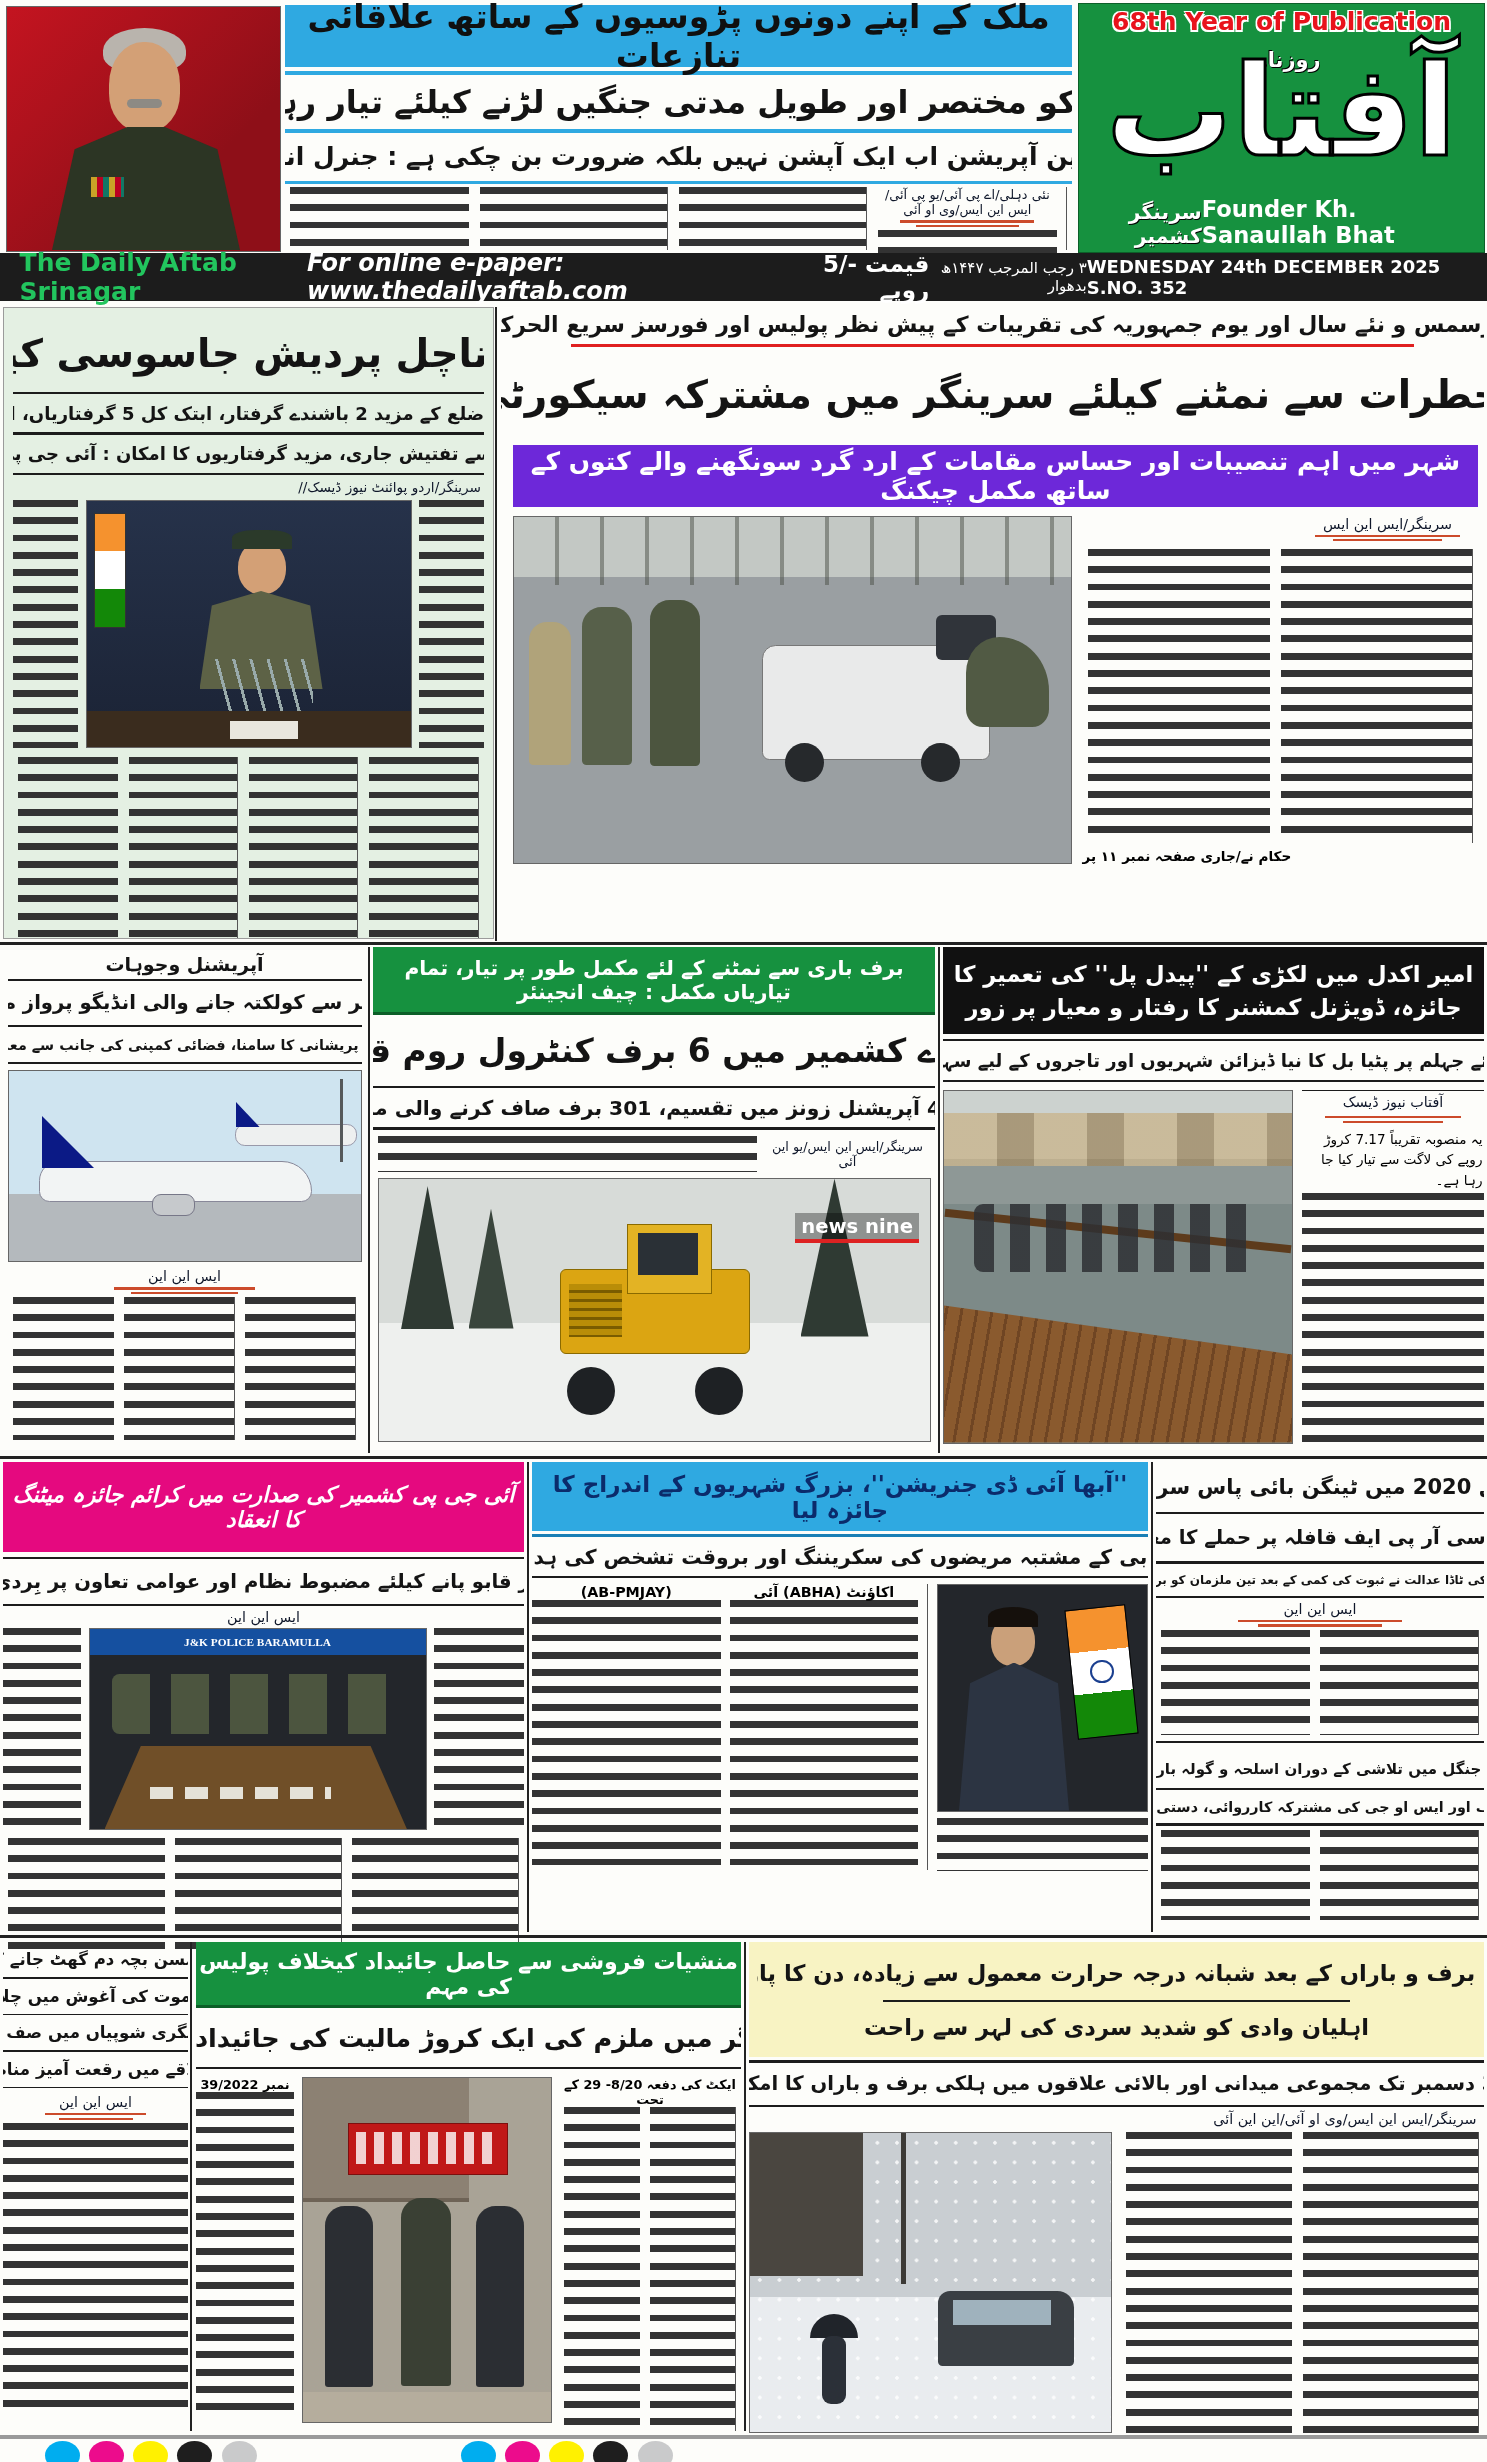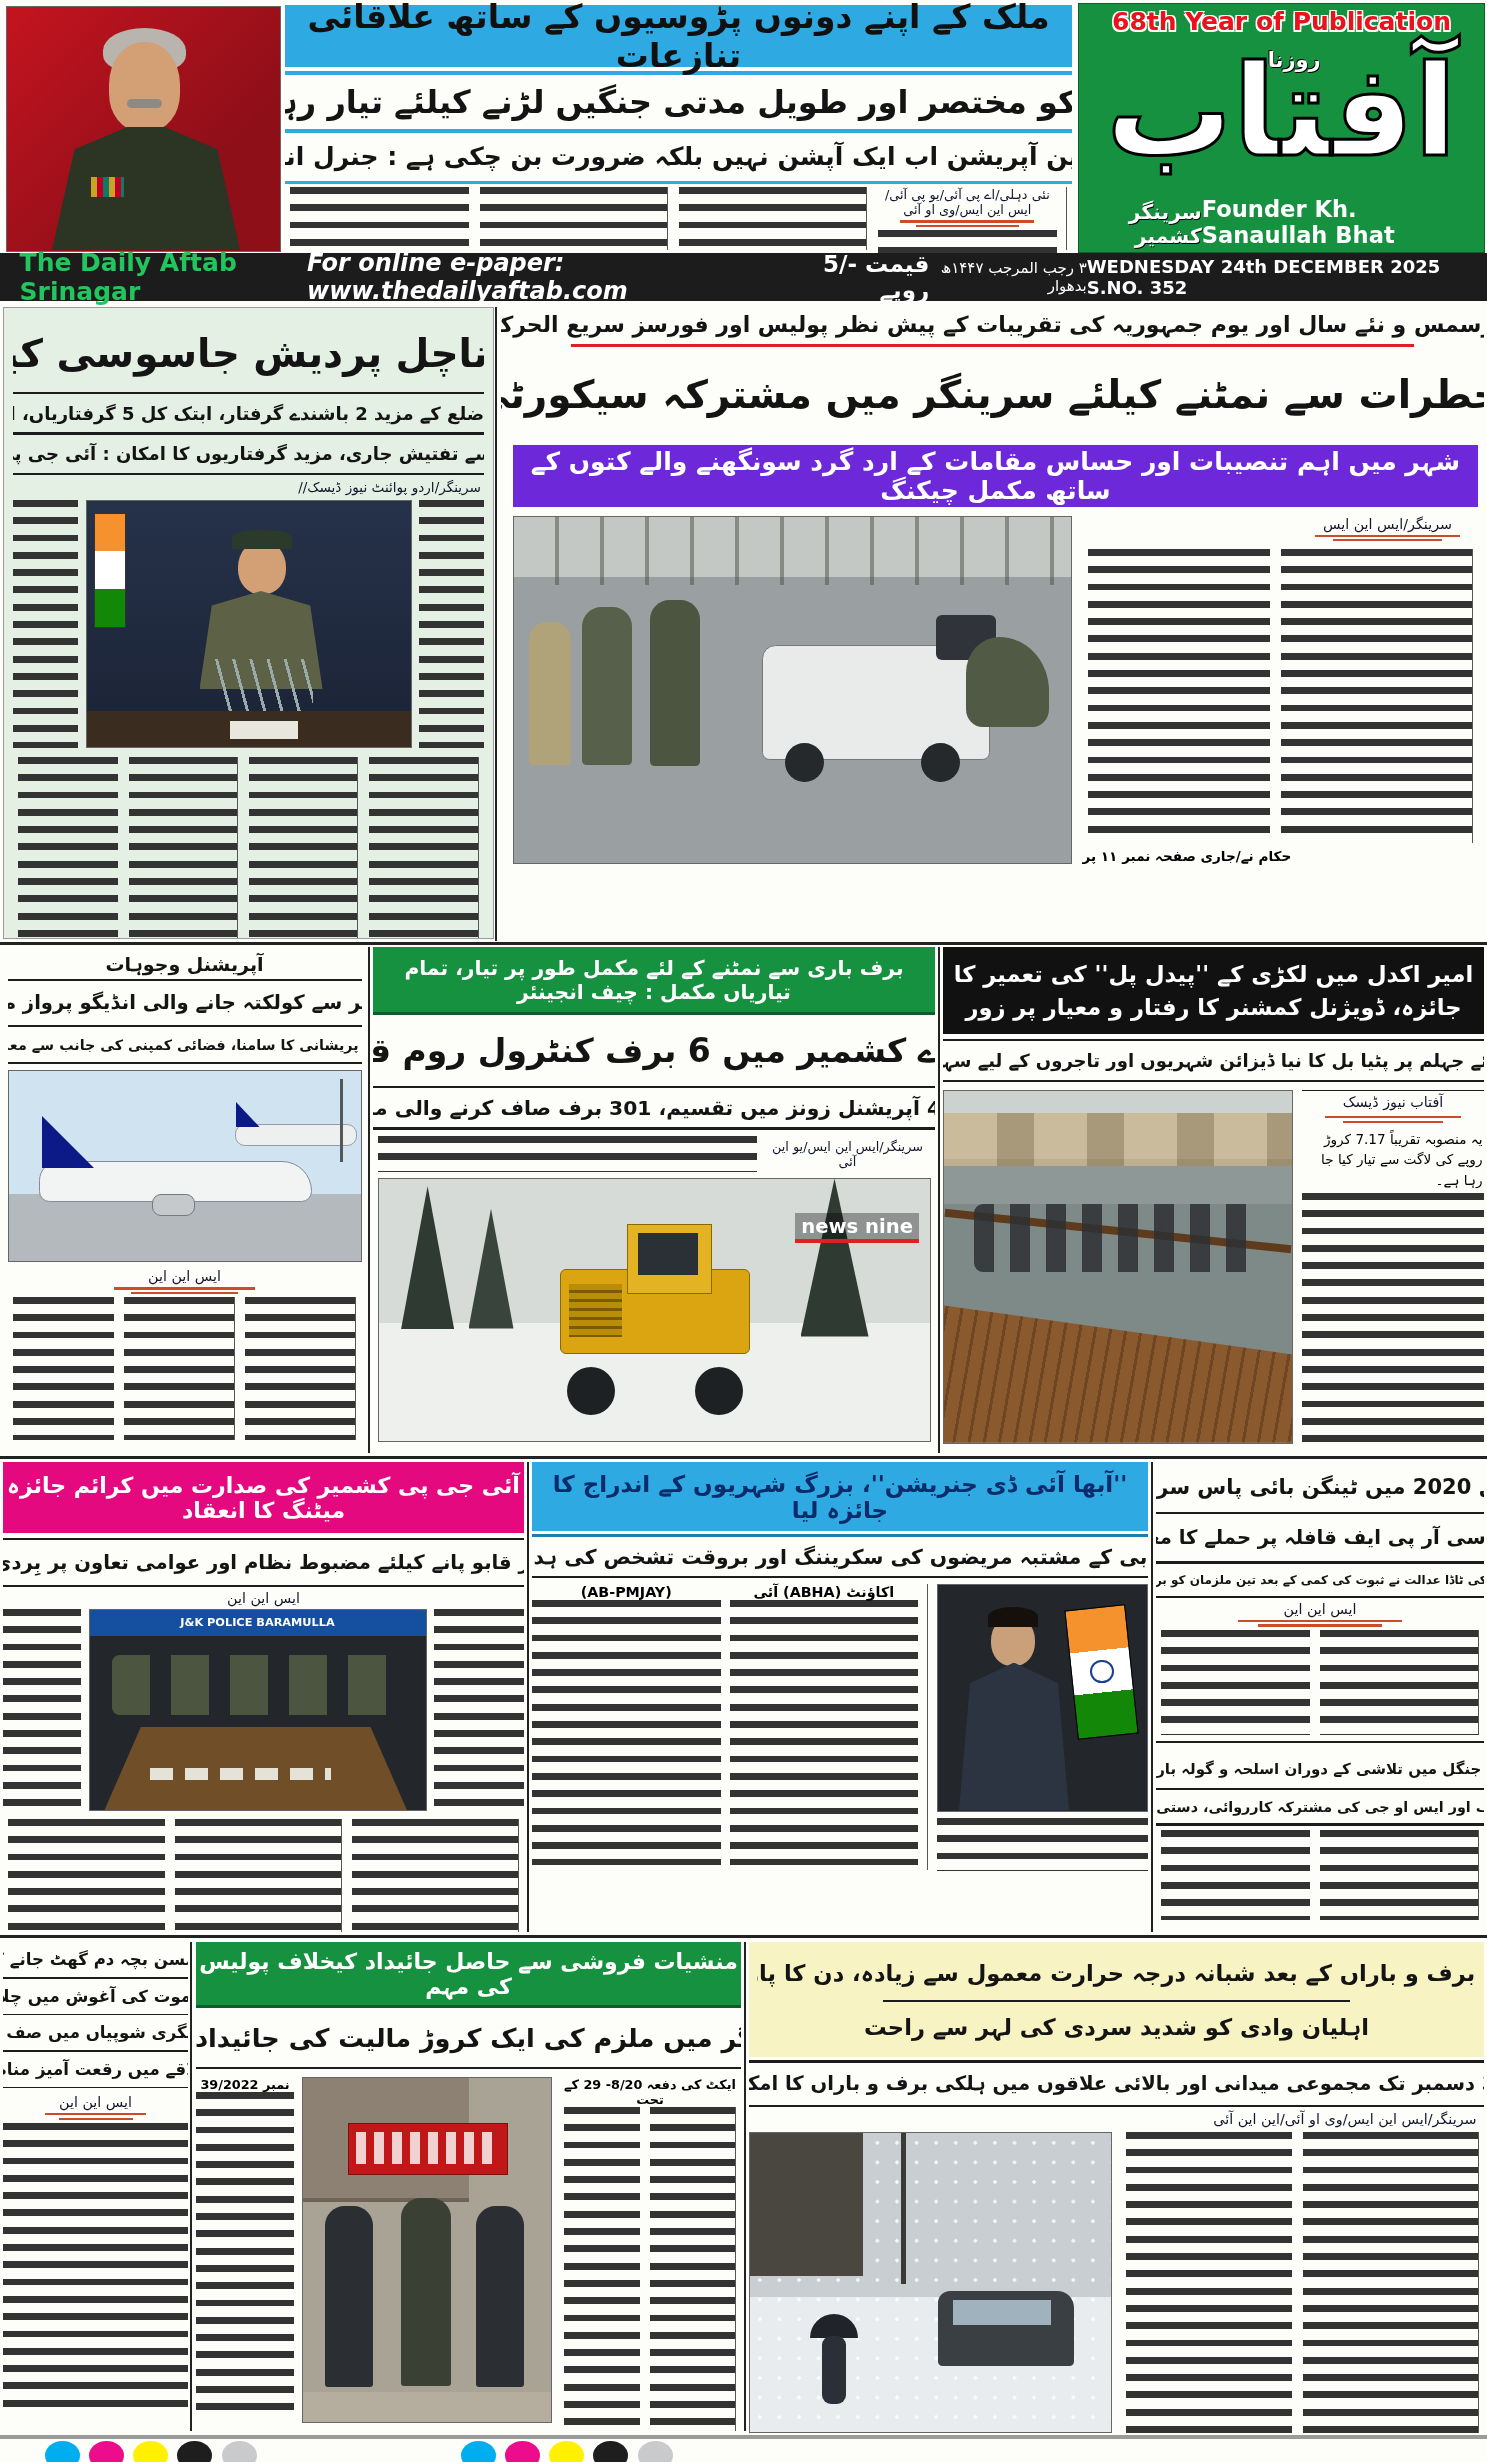--- a/index.html
+++ b/index.html
@@ -235,30 +235,30 @@
           </div>
         <div class="u" style="font-size:13.6px;text-align:right;line-height:1.5;margin:3px 1.5px;">یہ منصوبہ تقریباً 7.17 کروڑ روپے کی لاگت سے تیار کیا جا رہا ہے۔</div>
         <div class="greek" style="flex:1;"></div>
       </div>
     </div>
   </div>
 
   <div class="rowrule" style="top:1456px;height:3px;"></div>
 
   <div class="abs" style="left:3px;top:1462px;width:521px;height:470px;">
-    <div class="banner" style="height:71px;background:#e5097f;font-size:22px;">
+    <div class="banner" style="height:90px;background:#e5097f;font-size:22px;font-style:italic;">
       <span>آئی جی پی کشمیر کی صدارت میں کرائم جائزہ میٹنگ کا انعقاد</span>
     </div>
     <div class="hr" style="margin-top:4.5px;"></div>
     <div class="uh" style="height:45px;font-size:19.6px;">جرائم پر قابو پانے کیلئے مضبوط نظام اور عوامی تعاون پر بِردی کا زور</div>
     <div class="hr"></div>
     <div class="dateline" style="margin:3px 0;">ایس این این</div>
     <div style="display:flex;gap:7.5px;height:202px;margin-top:3px;">
       <div class="greek" style="width:78px;"></div>
-      <div class="photo" style="flex:1;background:#23262b;">
+      <div class="photo" style="flex:1;background:#23262b;font-family:Liberation Serif, serif;">
         <div style="position:absolute;left:0;top:0;width:100%;height:25.6px;background:#1550a0;color:#fff;
                     font-size:11.3px;font-weight:bold;display:flex;align-items:center;justify-content:center;">J&amp;K POLICE BARAMULLA</div>
         <div style="position:absolute;left:15px;bottom:0;width:90%;height:83px;background:#704f28;clip-path:polygon(12% 0,88% 0,100% 100%,0 100%);"></div>
         <div style="position:absolute;left:22.6px;top:45px;width:85%;height:60px;background:repeating-linear-gradient(90deg,#4c553f 0 38px,transparent 38px 59px);border-radius:7.5px;"></div>
         <div style="position:absolute;left:60px;bottom:30px;width:181px;height:12px;background:repeating-linear-gradient(90deg,#e5e2d8 0 22.6px,transparent 22.6px 35px);"></div>
       </div>
       <div class="greek" style="width:90px;"></div>
     </div>
     <div class="cols" style="height:113px;margin-top:7.5px;">
       <div class="c greek"></div>

